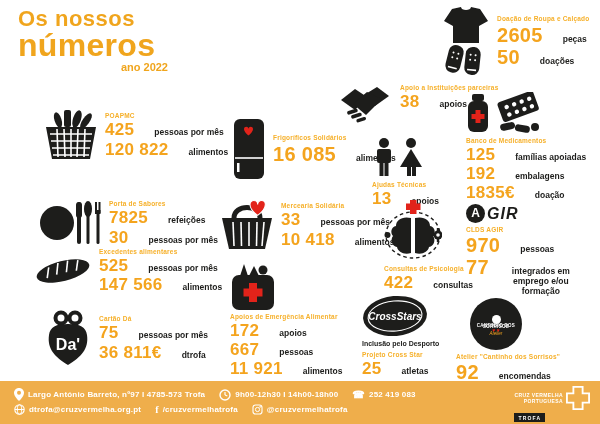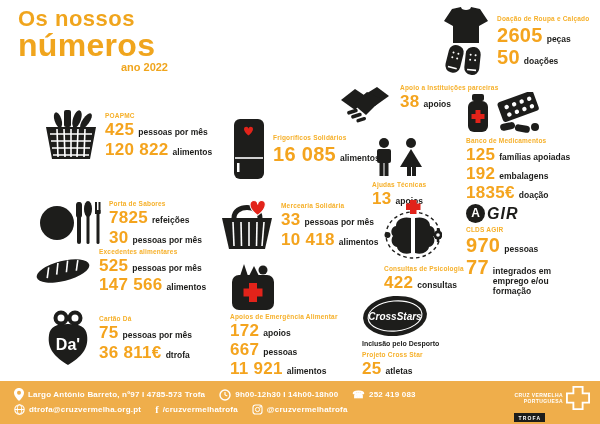--- a/index.html
+++ b/index.html
@@ -13,21 +13,21 @@
   .t2{font-size:32px;font-weight:800;margin-top:-5px;letter-spacing:.3px;}
   .t3{font-size:11px;font-weight:600;text-align:right;margin-top:-3px;padding-right:2px;}
   
   .sec{position:absolute;display:flex;gap:7px;align-items:center;}
   .sec.top{align-items:flex-start;}
   .sec.col{flex-direction:column;align-items:flex-start;gap:3px;}
   .icon{flex:0 0 auto;line-height:0;}
   .body{display:flex;flex-direction:column;gap:3px;}
   .lbl{font-size:6.5px;font-weight:700;color:#F6B02A;letter-spacing:.2px;line-height:1.1;}
   .blk{font-size:7px;font-weight:800;color:#1D1D1B;line-height:1.1;}
-  .stat{display:flex;align-items:baseline;gap:4px;}
+  .stat{display:flex;align-items:baseline;gap:20px;text-align:center;}
   .num{font-size:17px;font-weight:800;color:#F4A41E;line-height:.95;letter-spacing:.3px;}
   .num.b{font-size:20px;}
   .unit{font-size:8.5px;font-weight:700;color:#1D1D1B;line-height:1.15;}
   .unit.wrap{width:64px;}
   
   .agir{display:flex;align-items:center;gap:2px;}
   .agir-a{width:19px;height:19px;border-radius:50%;background:#1D1D1B;color:#fff;
           font-size:12px;font-weight:800;text-align:center;line-height:19px;}
   .agir-gir{font-size:16px;font-weight:800;font-style:italic;letter-spacing:1px;color:#1D1D1B;}
   
@@ -407,20 +407,34 @@
     <div class="stat">
         <span class="num b">970</span>
         <span class="unit">pessoas</span>
       </div>
     <div class="stat">
         <span class="num b">77</span>
         <span class="unit wrap">integrados em emprego e/ou formação</span>
       </div>
   </div>
 
+  <div class="sec col" style="left:456px;top:298px;">
+    <span class="icon badge">
+      <span class="face"></span>
+      <span class="bl1">CANTINHO DOS</span>
+      <span class="bl1">SORRISOS</span>
+      <span class="bh">♥ ♥</span>
+      <span class="bl3">Atelier</span>
+    </span>
+    <div class="lbl">Atelier "Cantinho dos Sorrisos"</div>
+    <div class="stat">
+        <span class="num b">92</span>
+        <span class="unit">encomendas</span>
+      </div>
+  </div>
 
   <div class="footer">
     <div class="frow r1">
       <span class="fitem">
         <svg width="10" height="13" viewBox="0 0 10 13">
           <path d="M5 0 C2 0 0 2.2 0 5 C0 8.5 5 13 5 13 C5 13 10 8.5 10 5 C10 2.2 8 0 5 0 Z" fill="#fff"></path>
           <circle cx="5" cy="4.8" r="2" fill="#EFAE4B"></circle>
         </svg>
         <span>Largo António Barreto, nº97 I 4785-573 Trofa</span>
       </span>

